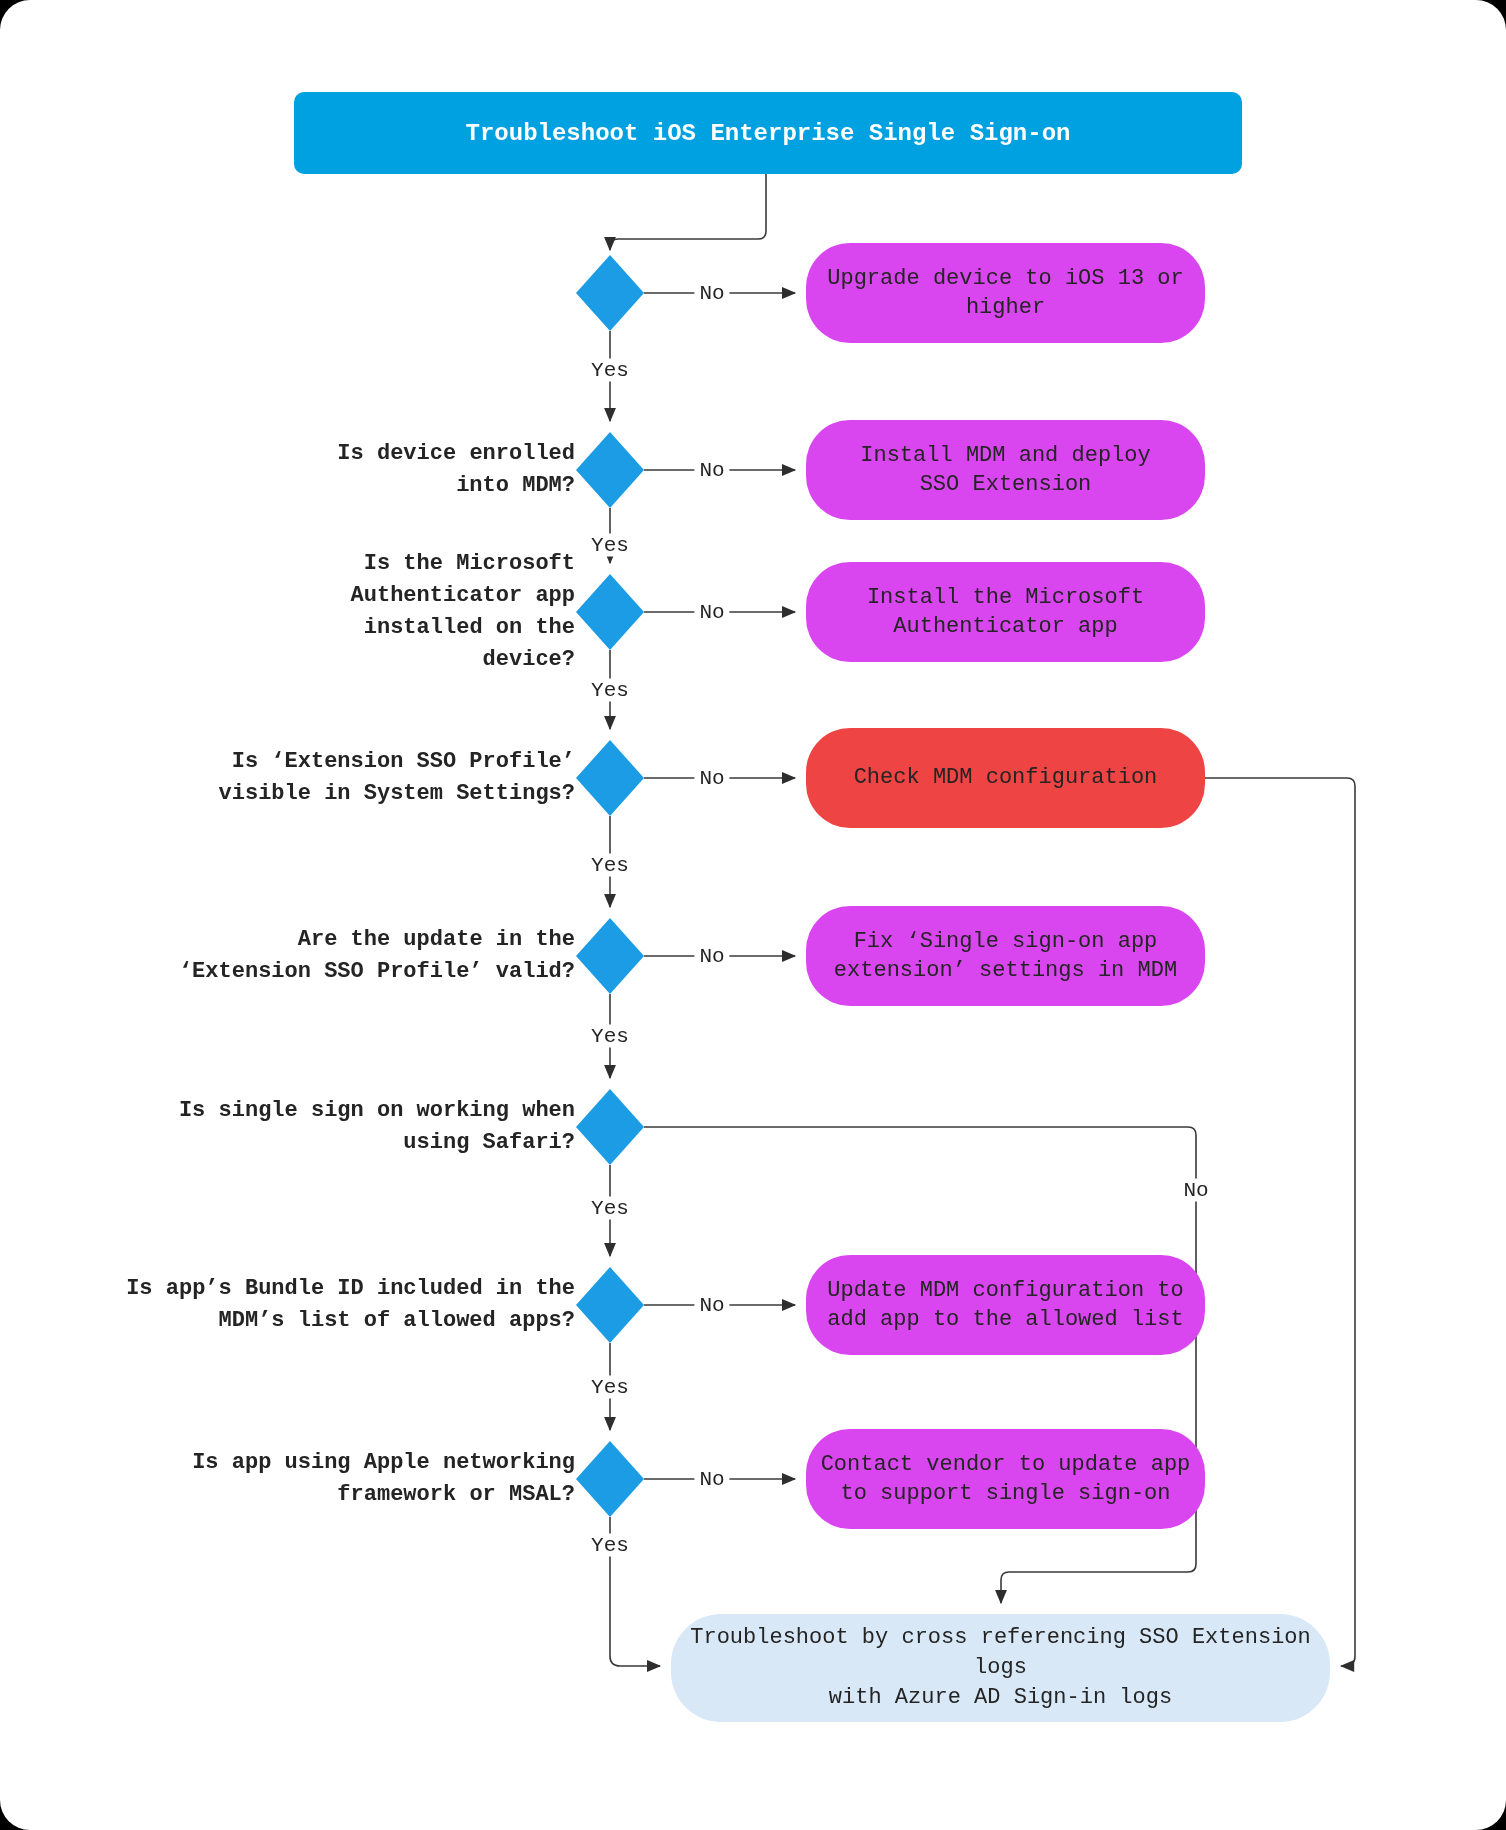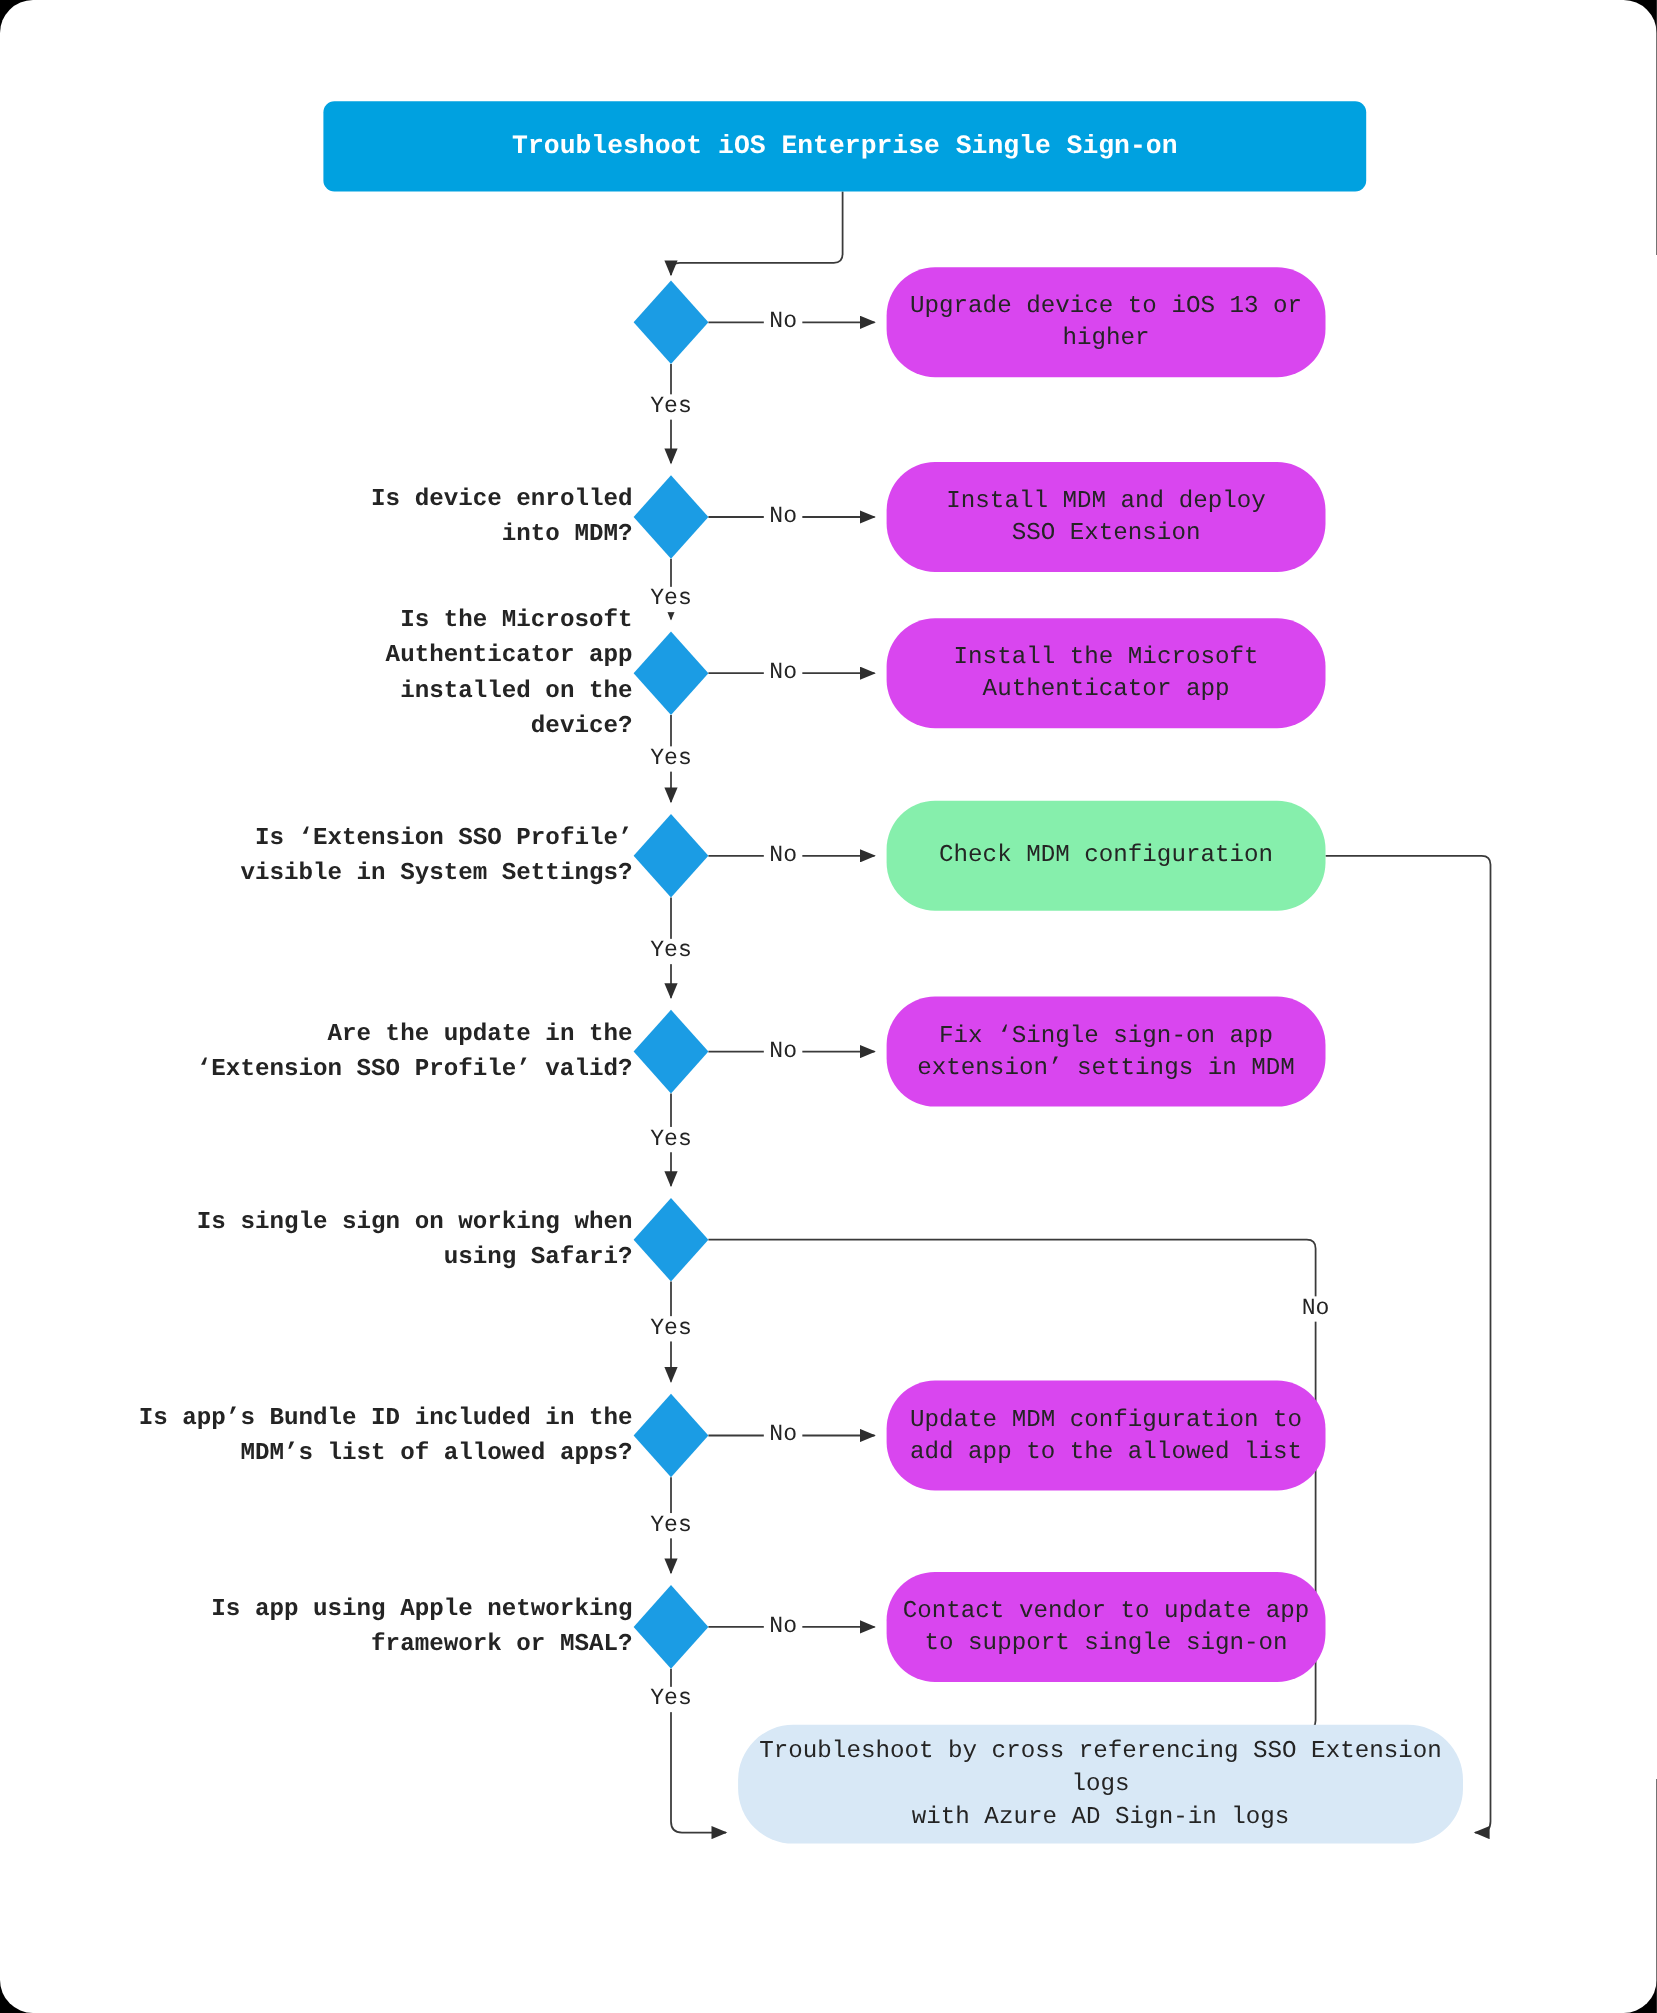--- a/index.html
+++ b/index.html
@@ -17,23 +17,23 @@
     display:flex;align-items:center;justify-content:center;
     color:#fff;font-size:24px;font-weight:bold;
   }
   .box{
     position:absolute;left:806px;width:399px;height:100px;
     border-radius:44px;
     display:flex;flex-direction:column;align-items:center;justify-content:center;
     font-size:22px;line-height:1.32;text-align:center;
   }
   .pink{background:#d946ef;}
-  .blue{background:#86efac;}
+  .blue{background:#ef4444;}
   .final{
-    position:absolute;left:671px;top:1568px;width:659px;height:108px;
+    position:absolute;left:671px;top:1614px;width:659px;height:108px;
     background:#D8E8F6;border-radius:50px;
     display:flex;flex-direction:column;align-items:center;justify-content:center;
     font-size:22px;line-height:1.35;text-align:center;
   }
   .q{
     position:absolute;transform:translateY(-50%);
     text-align:right;font-weight:bold;font-size:22px;line-height:1.45;
     white-space:nowrap;
   }
   .lbl{

